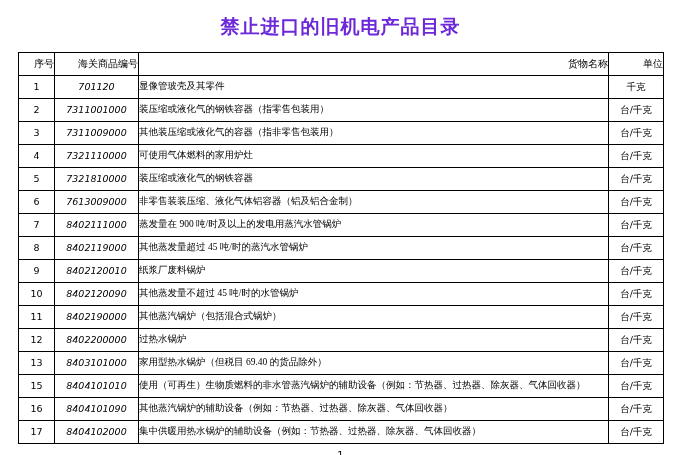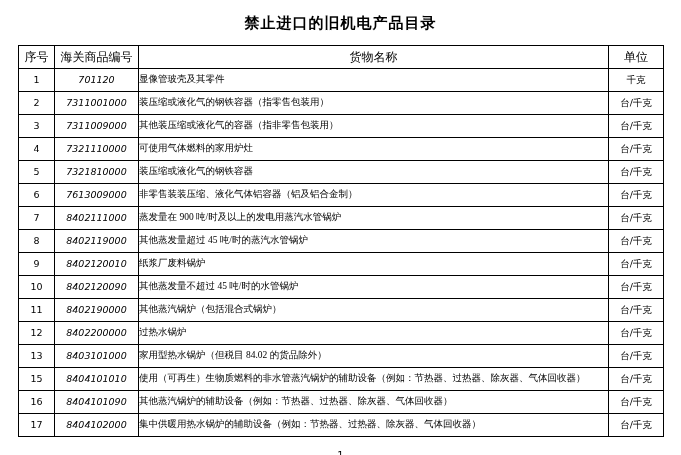--- a/index.html
+++ b/index.html
@@ -15,26 +15,26 @@
     overflow: hidden;
   }
   .page {
     position: relative;
     width: 681px;
     height: 455px;
     box-sizing: border-box;
   }
   .doc-title {
     text-align: center;
-    font-size: 15px;
+    font-size: 19px;
     font-weight: bold;
     letter-spacing: 1px;
     margin-top: 14px;
     margin-bottom: 12px;
-    color: #000000;
+    color: #6d28d9;
   }
   .table-wrap {
     padding: 0 18px;
     box-sizing: border-box;
   }
   table.catalog {
     width: 645px;
     border-collapse: collapse;
     table-layout: fixed;
     font-size: 9.5px;
@@ -47,22 +47,22 @@
     line-height: 1.25;
     vertical-align: middle;
     font-weight: normal;
   }
   col.c-seq { width: 36px; }
   col.c-code { width: 84px; }
   col.c-name { width: 470px; }
   col.c-unit { width: 55px; }
 
   th.h-seq, th.h-code, th.h-unit, th.h-name {
-    text-align: center;
-    font-size: 12px;
+    text-align: right;
+    font-size: 10px;
     height: 34px;
   }
   td.seq {
     text-align: center;
     font-size: 9.5px;
   }
   td.code {
     text-align: center;
     font-size: 9.5px;
     font-style: italic;
@@ -180,21 +180,21 @@
           </tr>
           <tr>
             <td class="seq">12</td>
             <td class="code">8402200000</td>
             <td class="name">过热水锅炉</td>
             <td class="unit">台/千克</td>
           </tr>
           <tr>
             <td class="seq">13</td>
             <td class="code">8403101000</td>
-            <td class="name">家用型热水锅炉（但税目 84.02 的货品除外）</td>
+            <td class="name">家用型热水锅炉（但税目 69.40 的货品除外）</td>
             <td class="unit">台/千克</td>
           </tr>
           <tr>
             <td class="seq">15</td>
             <td class="code">8404101010</td>
             <td class="name">使用（可再生）生物质燃料的非水管蒸汽锅炉的辅助设备（例如：节热器、过热器、除灰器、气体回收器）</td>
             <td class="unit">台/千克</td>
           </tr>
           <tr>
             <td class="seq">16</td>

